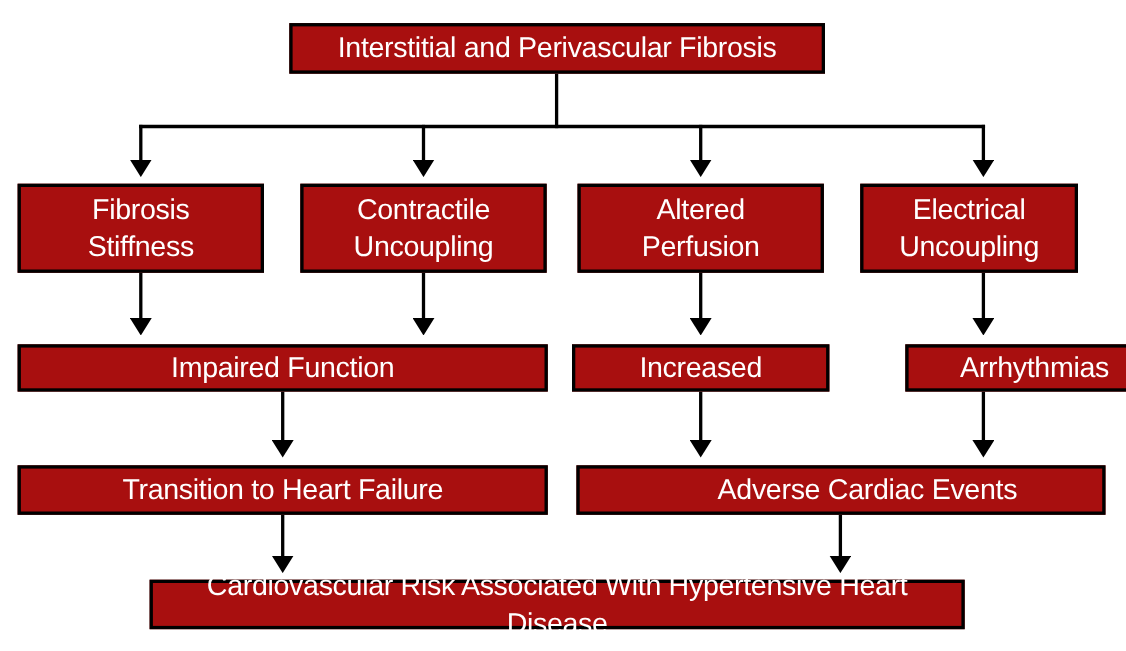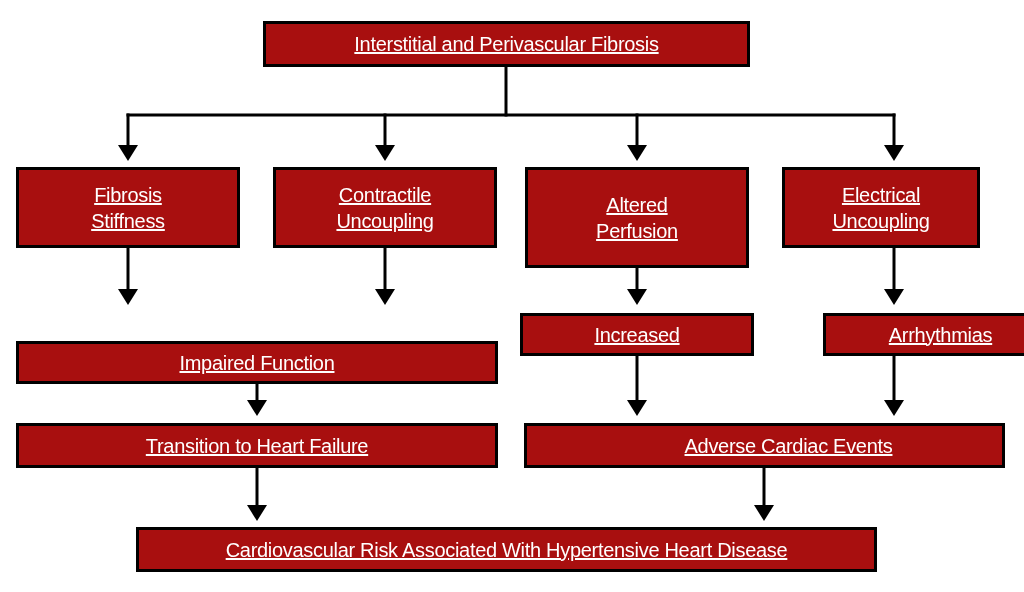--- a/index.html
+++ b/index.html
@@ -36,32 +36,31 @@
     position: absolute;
     box-sizing: border-box;
     background: var(--box-fill, #a80f0f);
     border: 3px solid var(--box-border, #000000);
     color: var(--box-text, #ffffff);
     display: flex;
     align-items: center;
     justify-content: center;
     text-align: center;
     white-space: pre-line;
-    font-size: 20px;
+    font-size: 26px;
     line-height: 1.3;
     letter-spacing: -0.3px;
-    text-decoration: underline;
   }
   
   #n-fibrosis     { left: 263px; top: 21px;  width: 487px; height: 46px; }
   #n-stiffness    { left: 16px;  top: 167px; width: 224px; height: 81px; }
   #n-contractile  { left: 273px; top: 167px; width: 224px; height: 81px; }
-  #n-perfusion    { left: 525px; top: 167px; width: 224px; height: 101px; }
+  #n-perfusion    { left: 525px; top: 167px; width: 224px; height: 81px; }
   #n-electrical   { left: 782px; top: 167px; width: 198px; height: 81px; }
-  #n-impaired     { left: 16px;  top: 313px; width: 482px; height: 43px; margin-top: 28px; }
+  #n-impaired     { left: 16px;  top: 313px; width: 482px; height: 43px; }
   #n-ischemia     { left: 520px; top: 313px; width: 234px; height: 43px; }
   #n-arrhythmias  { left: 777px; top: 313px; width: 235px; height: 43px; margin-left: 46px; }
   #n-transition   { left: 16px;  top: 423px; width: 482px; height: 45px; text-align: center; }
   #n-adverse      { left: 524px; top: 423px; width: 481px; height: 45px; padding-left: 48px; }
   #n-risk         { left: 136px; top: 527px; width: 741px; height: 45px; }
 </style>
 </head>
 <body>
 
 <div class="canvas">

